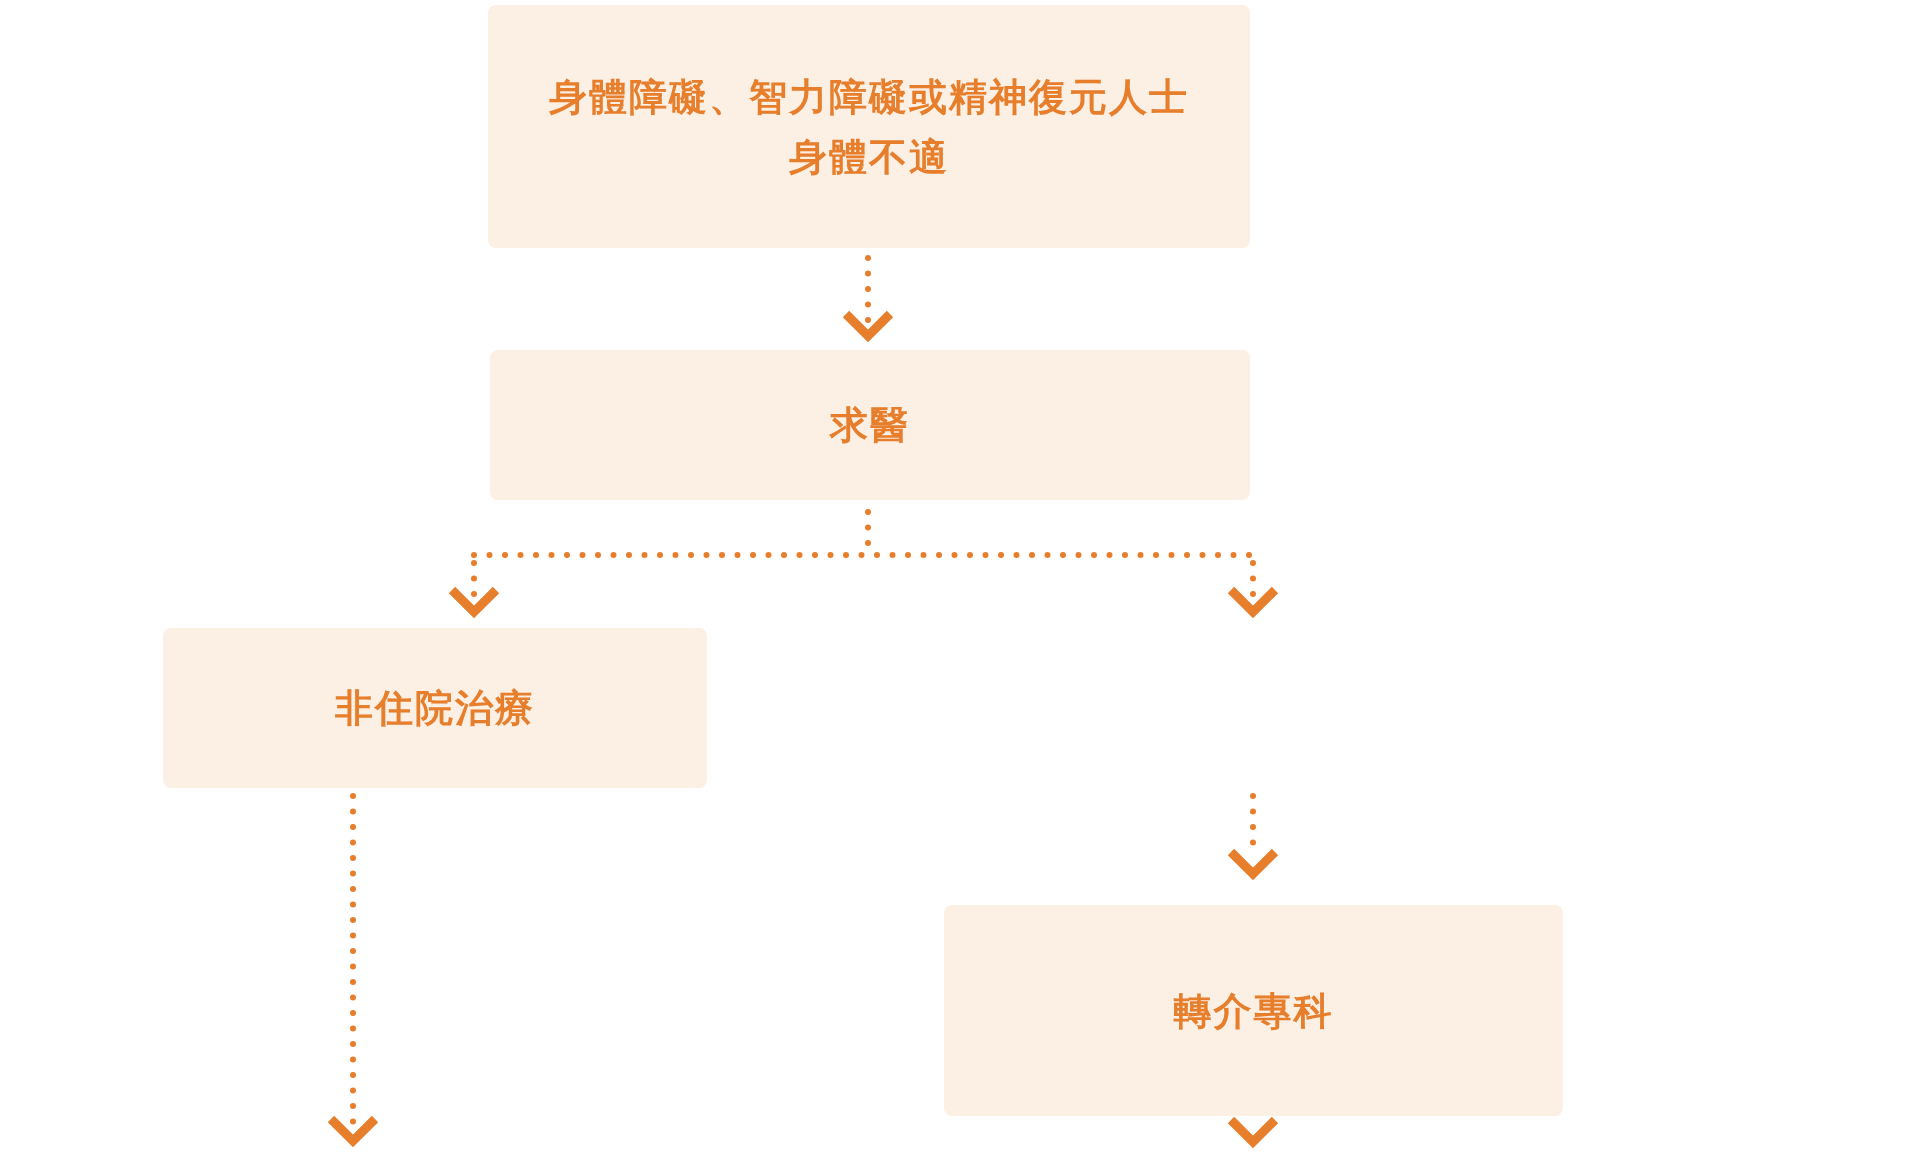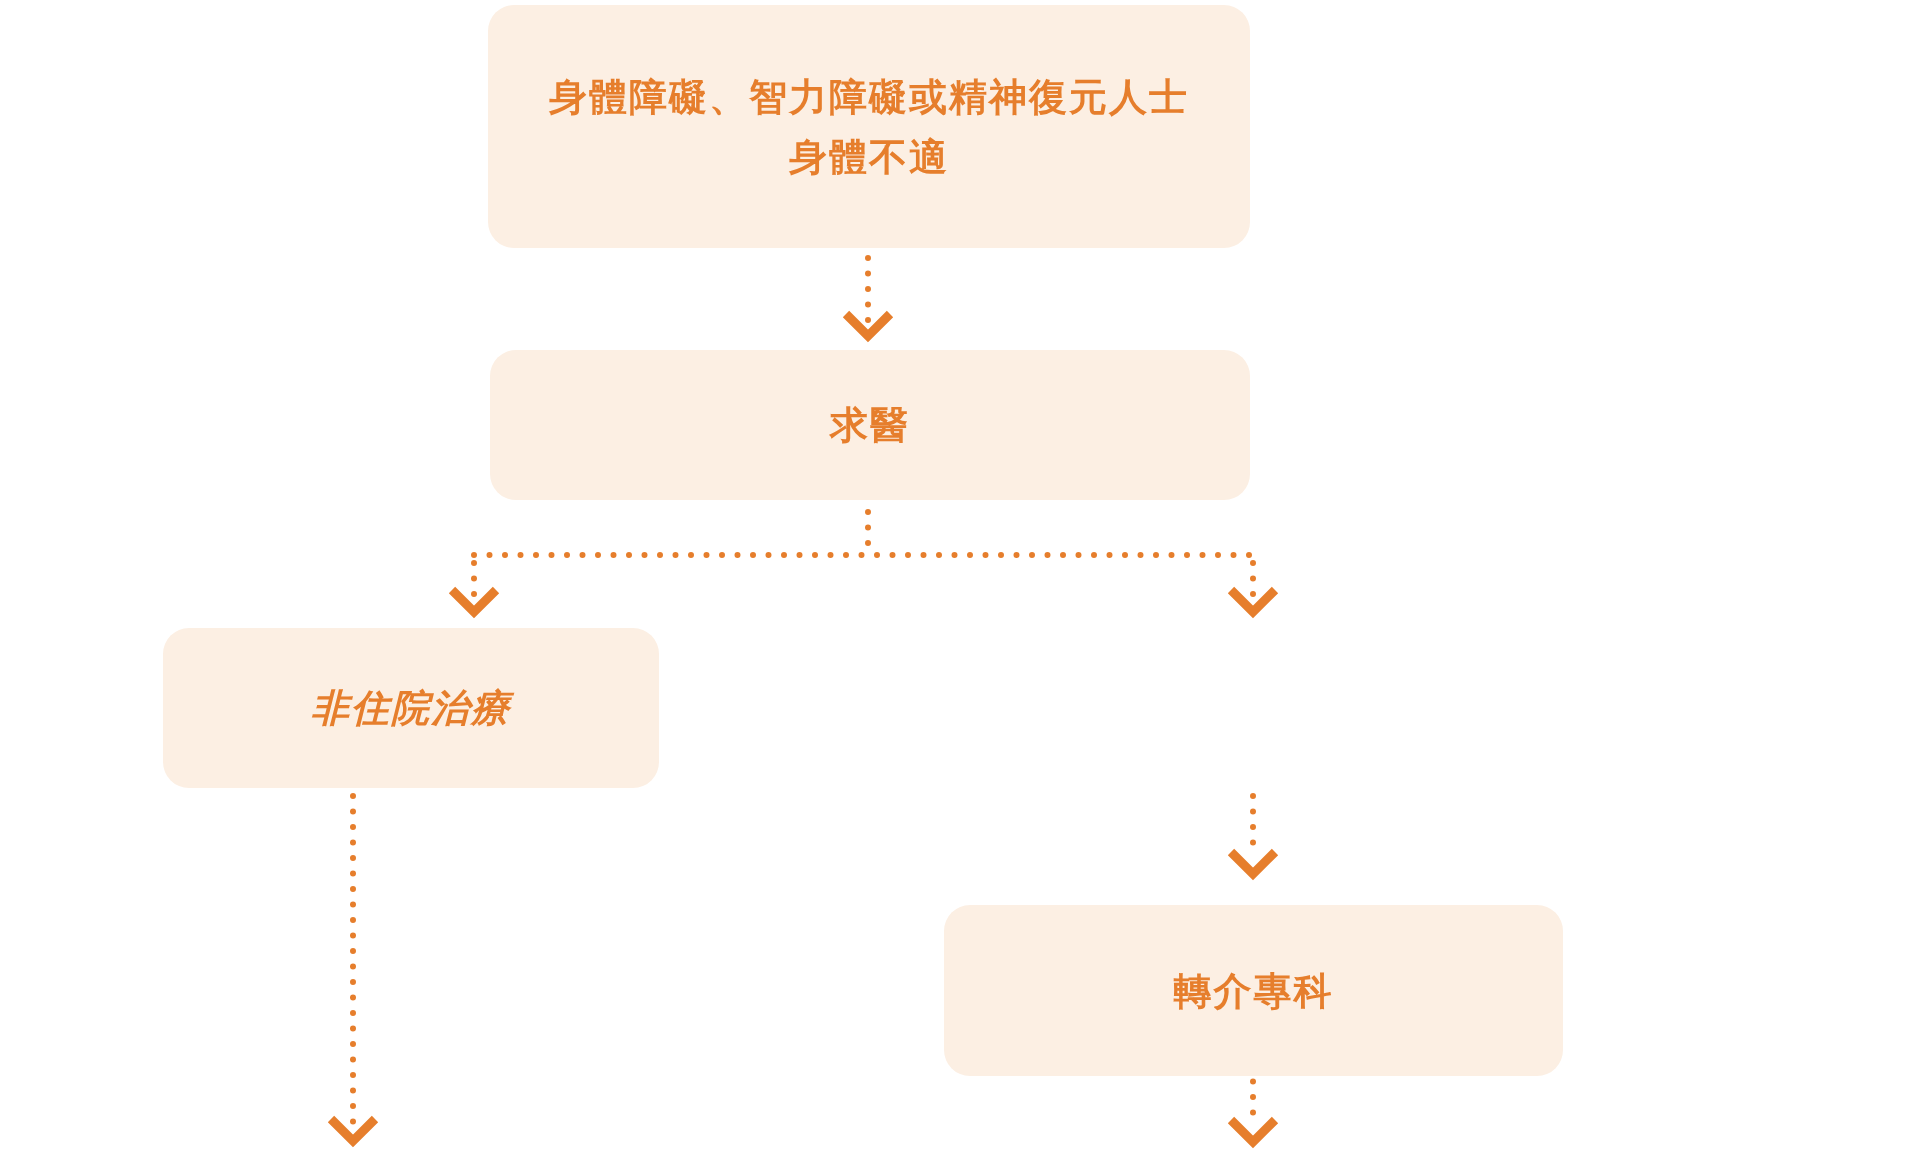--- a/index.html
+++ b/index.html
@@ -21,37 +21,37 @@
     position: absolute;
     left: 0;
     top: 0;
     width: 1920px;
     height: 1155px;
     pointer-events: none;
   }
   .node {
     position: absolute;
     background: var(--node-fill, #fcefe3);
-    border-radius: 26px;
+    border-radius: 8px;
     display: flex;
     flex-direction: column;
     align-items: center;
     justify-content: center;
     text-align: center;
     color: var(--accent, #e67e2c);
     font-weight: 700;
     font-size: 38px;
     letter-spacing: 2px;
     line-height: 60px;
   }
   .node-start     { left: 488px; top: 5px;   width: 762px; height: 243px; }
   .node-seek      { left: 490px; top: 350px; width: 760px; height: 150px; align-items: center; }
-  .node-outpatient{ left: 163px; top: 628px; width: 496px; height: 160px; font-style: italic; }
+  .node-outpatient{ left: 163px; top: 628px; width: 544px; height: 160px; }
   .node-inpatient { left: 944px; top: 628px; width: 619px; height: 160px; }
-  .node-referral  { left: 944px; top: 905px; width: 619px; height: 171px; text-align: right; }
+  .node-referral  { left: 944px; top: 905px; width: 619px; height: 211px; text-align: right; }
 
   .dotted-stem {
     fill: none;
     stroke: var(--accent, #e67e2c);
     stroke-width: 6;
     stroke-linecap: round;
     stroke-dasharray: 0 15.5;
   }
   .arrowhead {
     fill: none;

